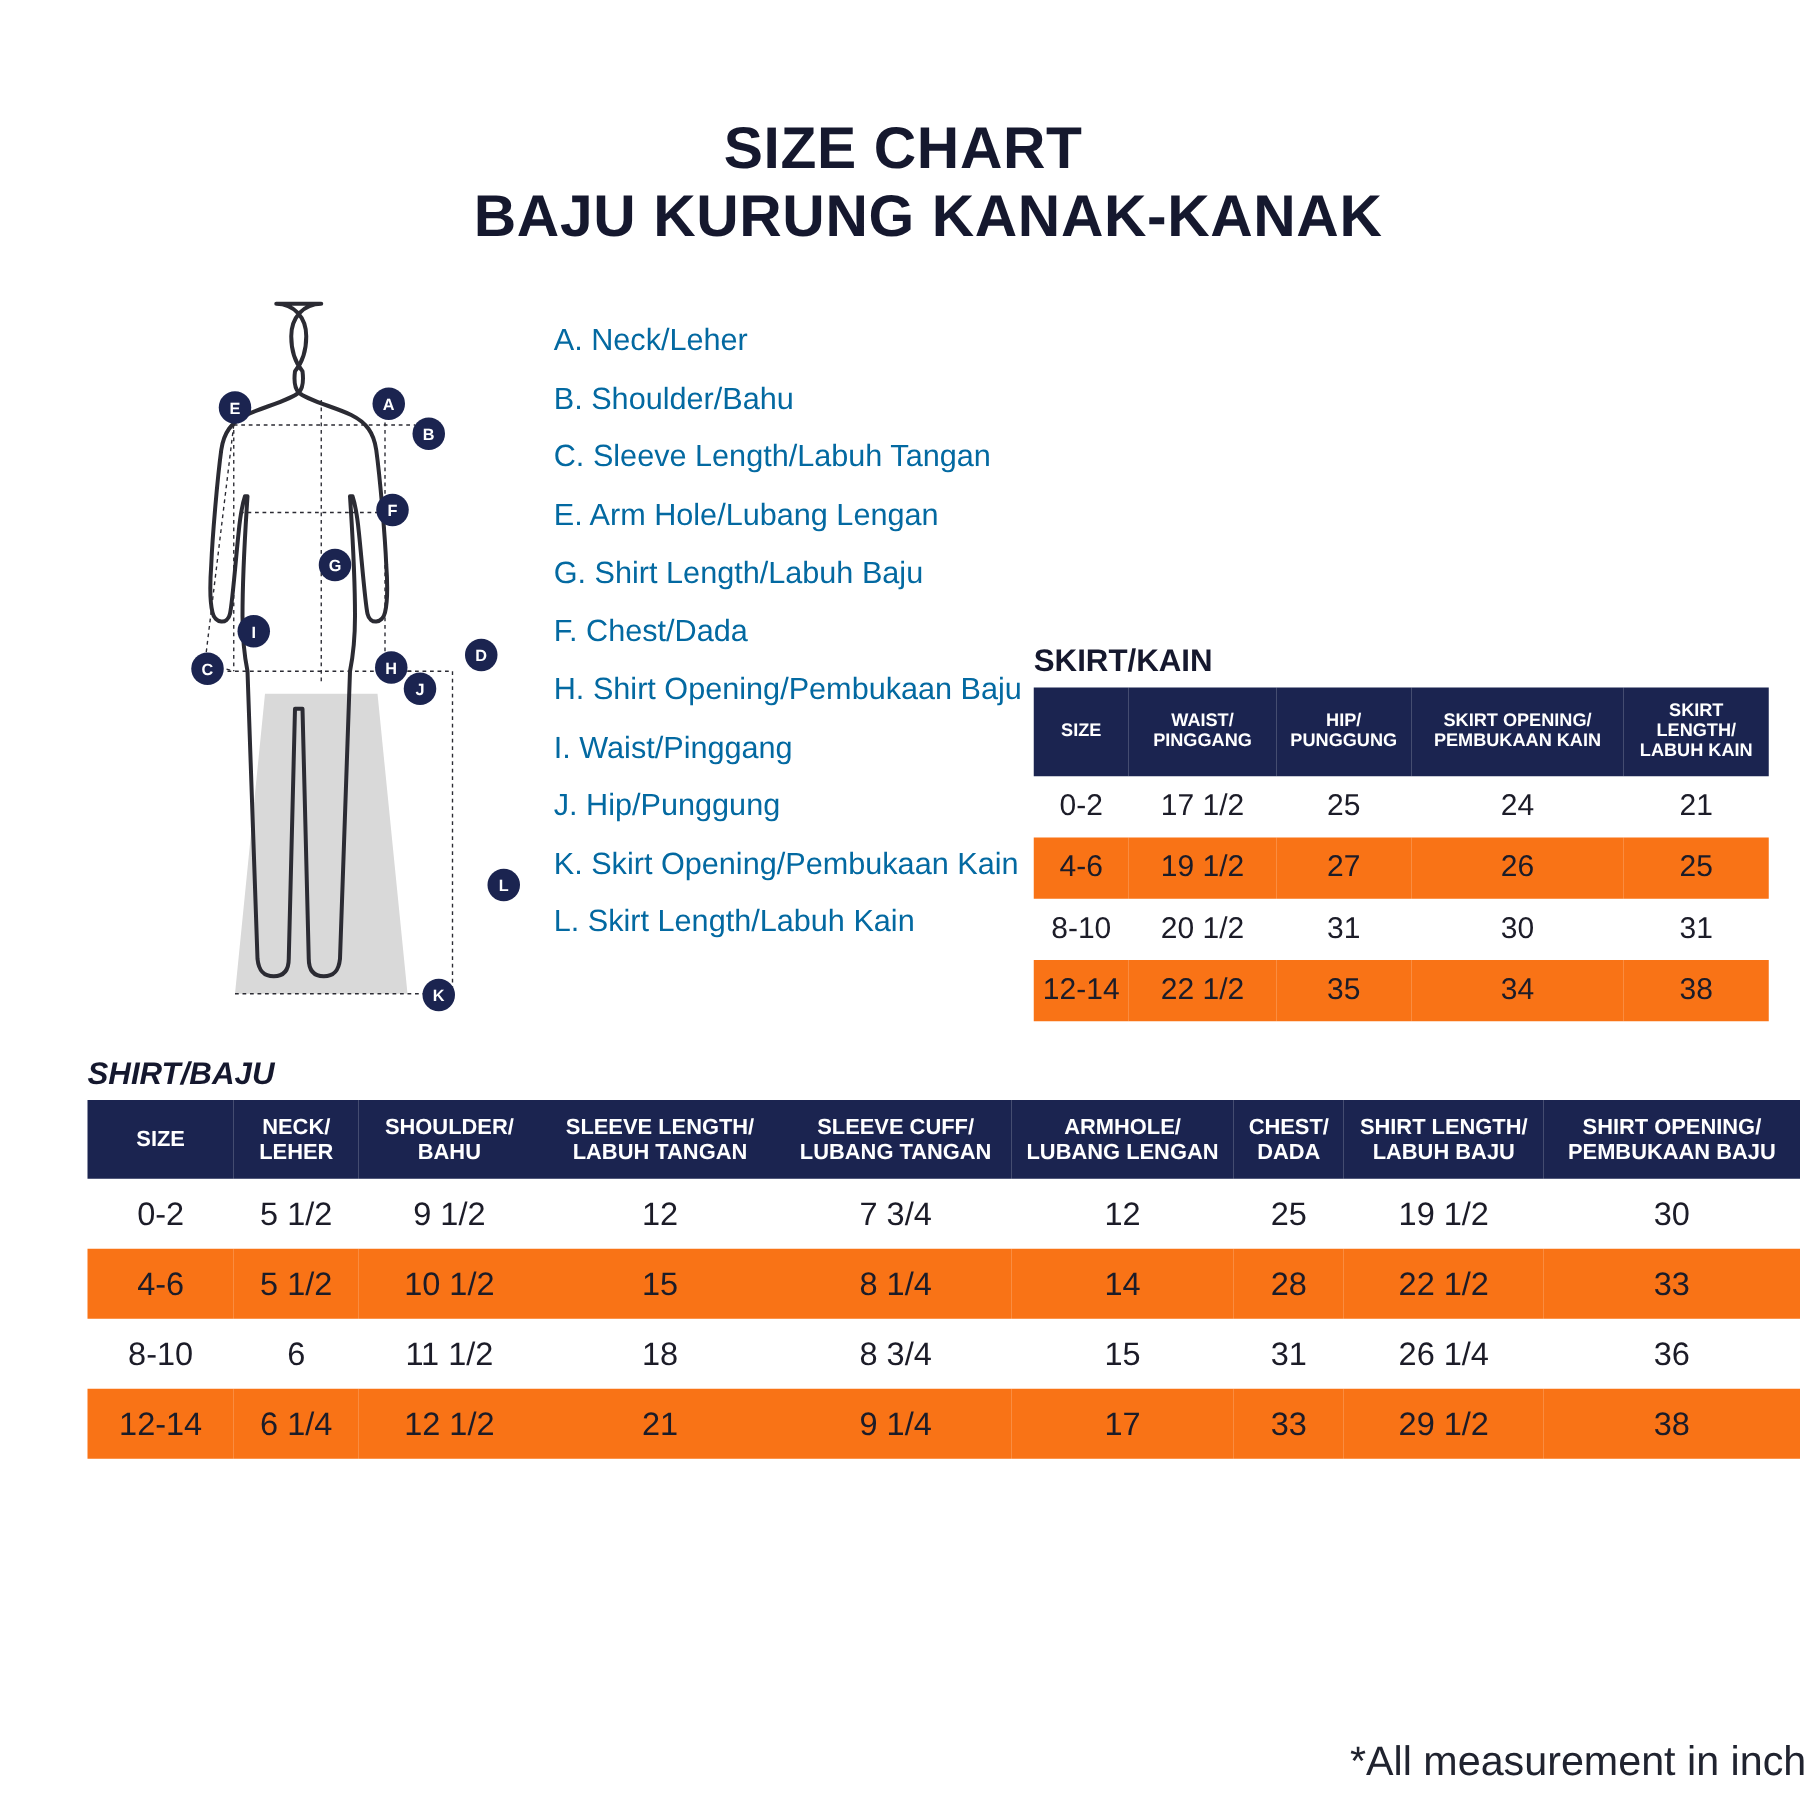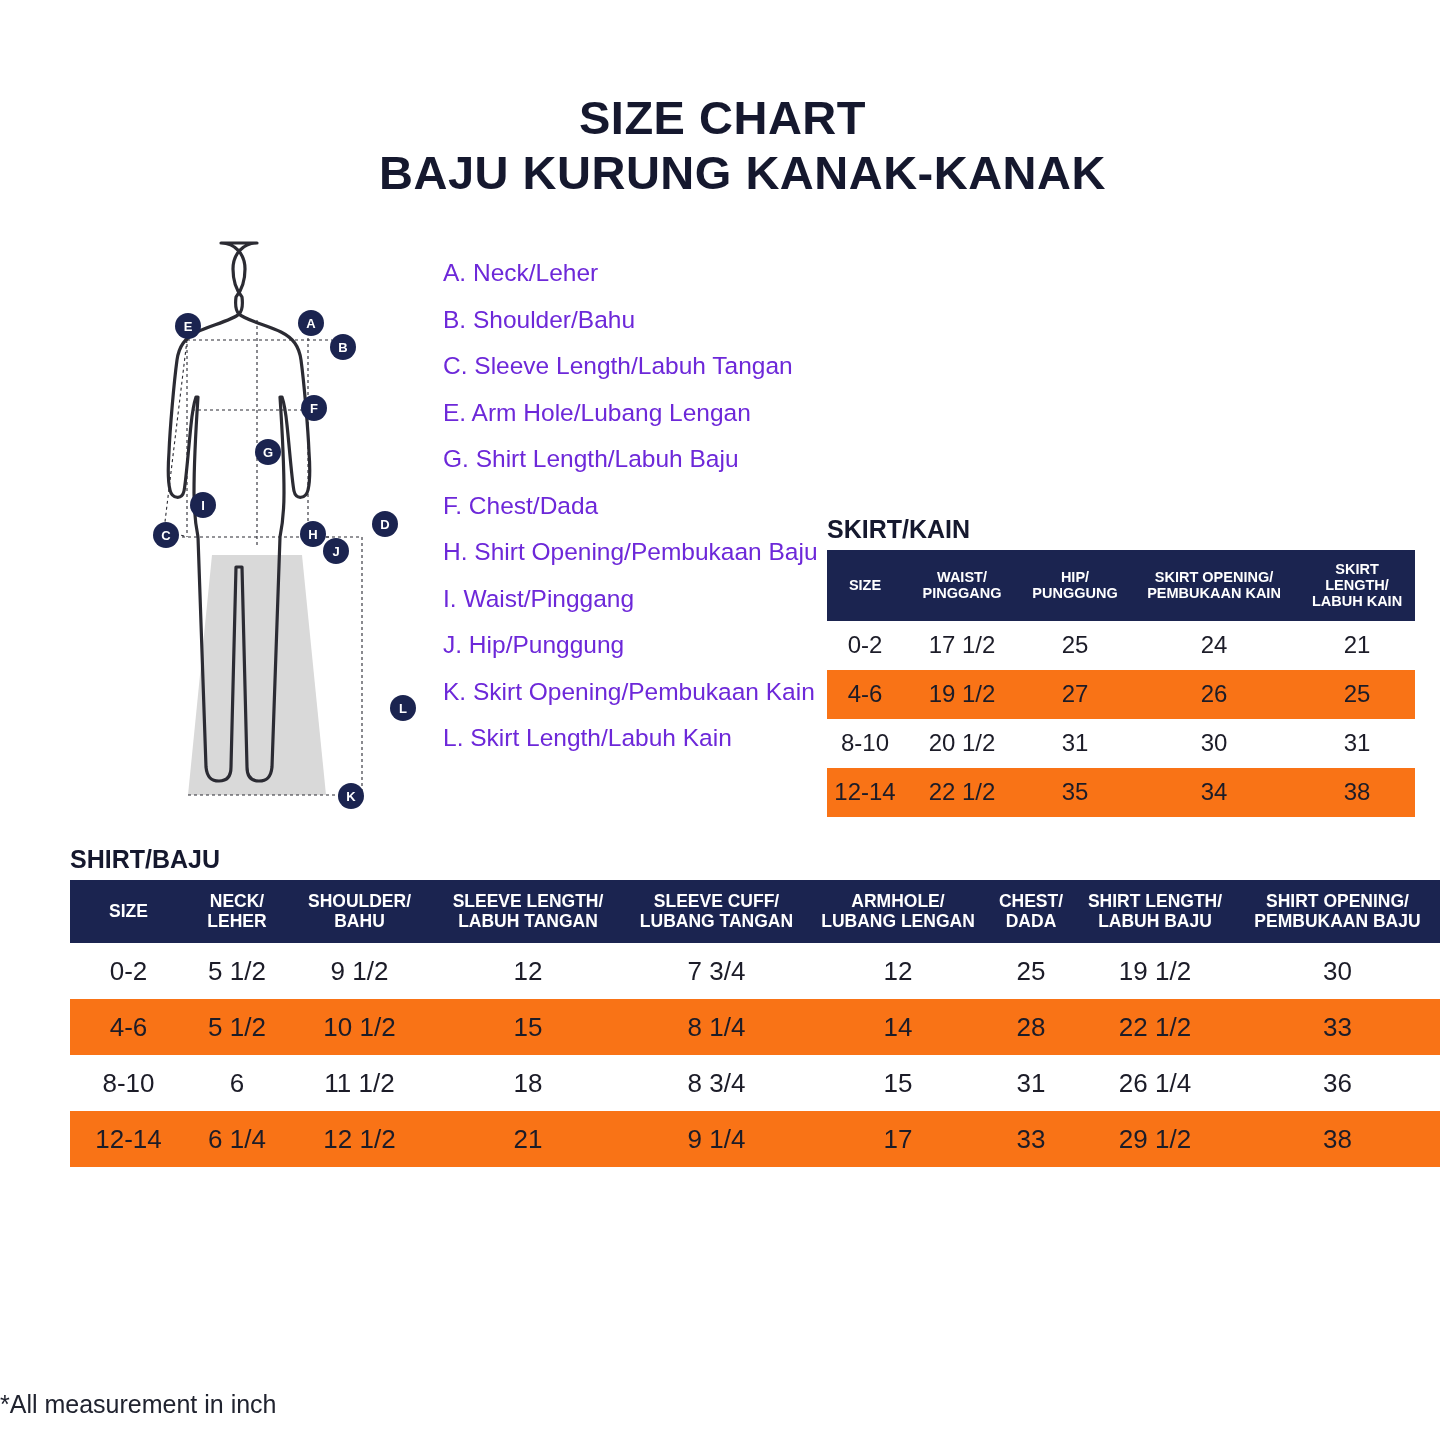--- a/index.html
+++ b/index.html
@@ -49,21 +49,21 @@
   
   .legend {
     position: absolute;
     top: 250px;
     left: 443px;
     width: 420px;
   }
   .legend-item {
     font-size: 24.5px;
     line-height: 46.5px;
-    color: #6d28d9;
+    color: #0369a1;
     white-space: nowrap;
   }
 
   
   .figure {
     position: absolute;
     top: 225px;
     left: 130px;
     width: 300px;
     height: 625px;
@@ -123,33 +123,33 @@
   .skirt-table th { font-size: 14.5px; padding: 11px 4px; }
   .skirt-table td { font-size: 24px; height: 47px; }
 
   
   .shirt-wrap {
     position: absolute;
     top: 845px;
     left: 70px;
     width: 1307px;
   }
-  .shirt-wrap .tbl-caption { margin-bottom: 6px; }
+  .shirt-wrap .tbl-caption { margin-bottom: 6px; font-style: italic; }
   .shirt-table { width: 1307px; }
   .shirt-table th { font-size: 17.5px; padding: 12px 4px; }
   .shirt-table td { font-size: 26px; height: 54px; }
 
   
   .footnote {
     position: absolute;
     top: 1390px;
     left: 0;
     width: 1445px;
-    text-align: left;
-    font-size: 25px;
+    text-align: right;
+    font-size: 33px;
     color: #20232f;
   }
 </style>
 </head>
 <body>
 
 <div class="page">
 
   <div class="title-block">
     <div class="title-line1">SIZE CHART</div>

